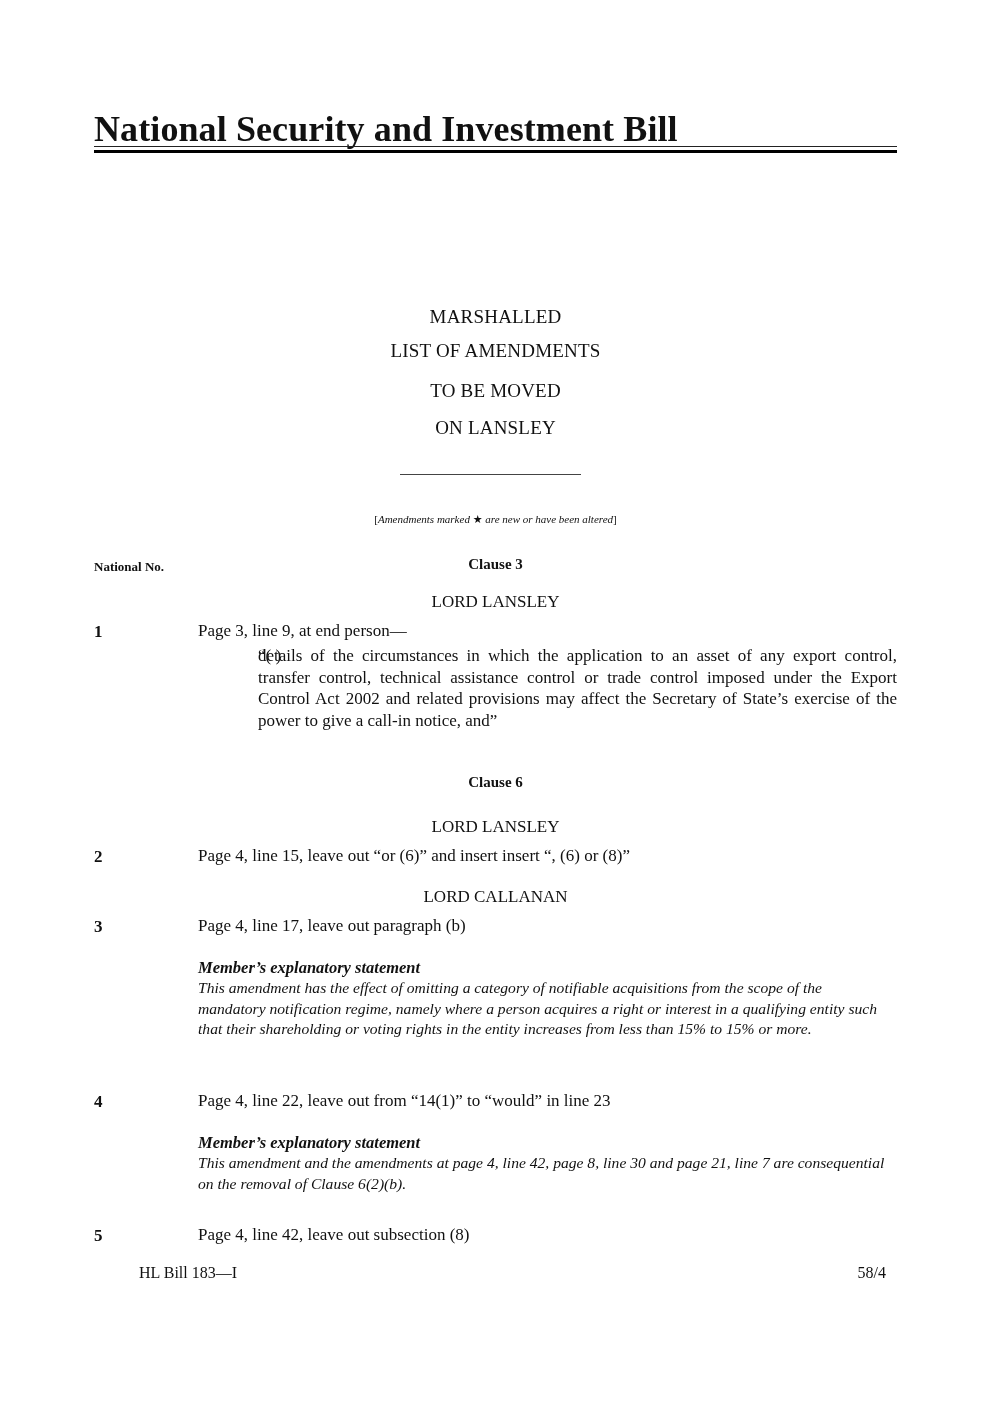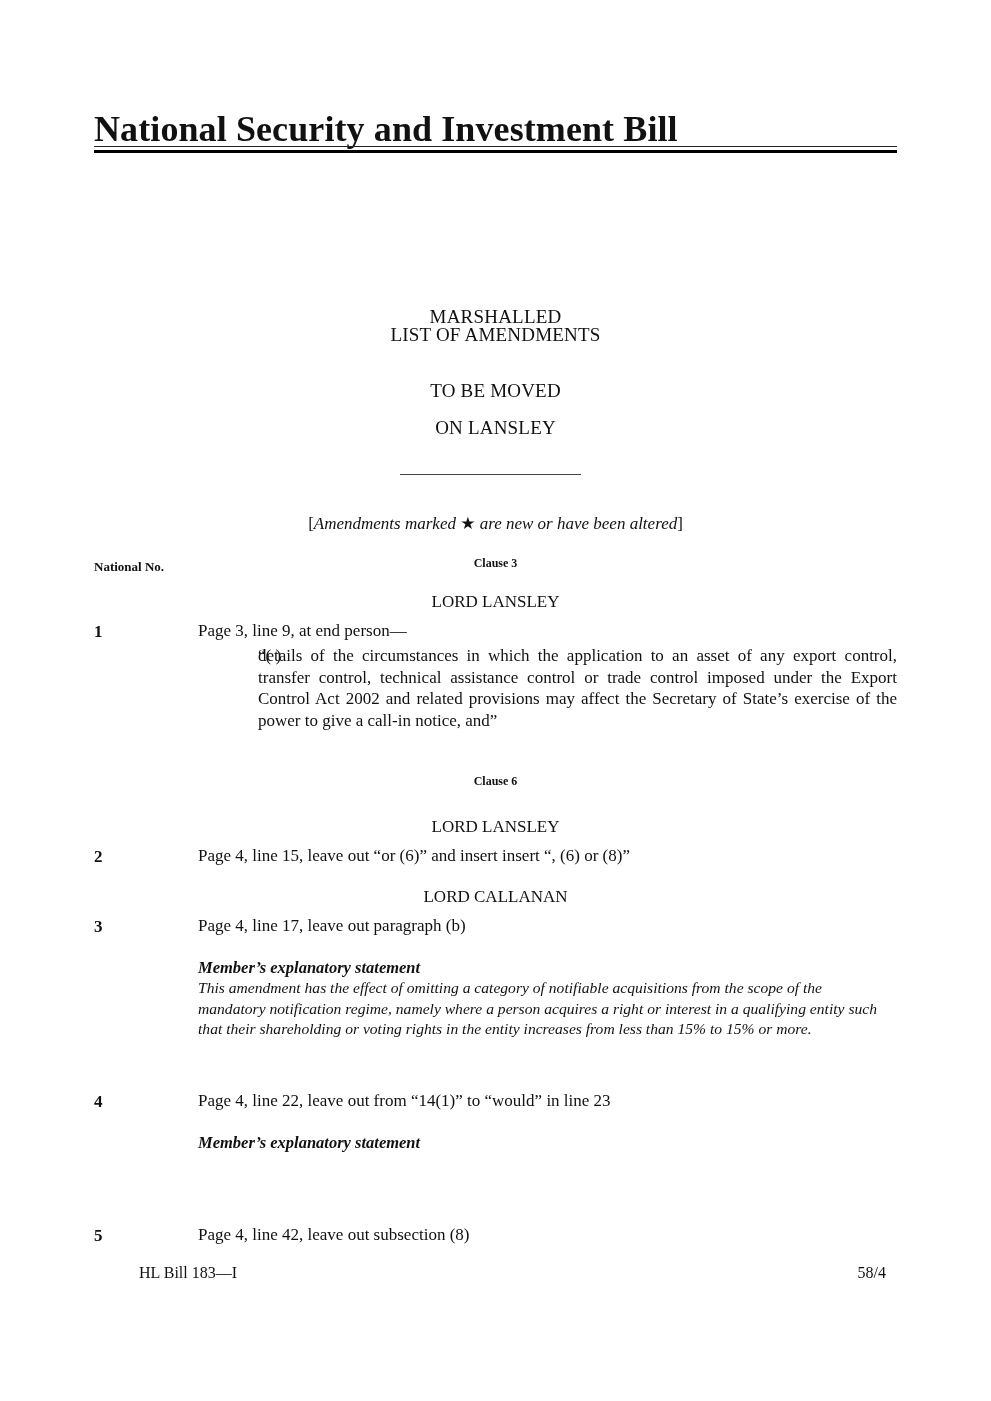--- a/index.html
+++ b/index.html
@@ -11,43 +11,43 @@
     .abs { position: absolute; }
     .title {
       left: 94px; width: 803px; top: 108px; 
       font-size: 36px; font-weight: bold; letter-spacing: 0.1px;
     }
     .rule-thin { left: 94px; width: 803px; top: 146px; height: 0; border-top: 1.3px solid #222; }
     .rule-thick { left: 94px; width: 803px; top: 150px; height: 0; border-top: 3px solid #000; }
     .center { left: 94px; width: 803px; text-align: center; }
     .heading-line { font-size: 19px; letter-spacing: 0.2px; }
     .short-rule { left: 400px; width: 181px; top: 474px; border-top: 1px solid #444; height: 0; }
-    .note { font-size: 17px; font-style: italic; }
+    .note { font-size: 11px; font-style: italic; }
     .note .upright { font-style: normal; }
     .amd-label { left: 94px; top: 558px; font-size: 13px; font-weight: bold; line-height: 17px; }
-    .clause { font-size: 12px; font-weight: bold; }
+    .clause { font-size: 15px; font-weight: bold; }
     .member { font-size: 17px; }
     .num { left: 94px; font-size: 17px; font-weight: bold; }
     .body { left: 198px; width: 700px; font-size: 17px; }
     .quote-wrap { left: 258px; width: 639px; font-size: 17px; line-height: 21.6px; }
     .quote-mark { position: absolute; left: 0; top: 0; }
     .quote-text { text-align: justify; text-align-last: left; }
     .exp { left: 198px; width: 700px; font-style: italic; font-size: 15.6px; line-height: 20.3px; font-family: Liberation Serif, serif; }
     .exp-title { font-weight: bold; font-size: 16.5px; }
     .footer { font-size: 16px; }
   </style>
 </head>
 <body>
 
 <div class="abs title">National Security and Investment Bill</div>
 <div class="abs rule-thin"></div>
 <div class="abs rule-thick"></div>
 
 <div class="abs center heading-line" style="top:306px;">MARSHALLED</div>
-<div class="abs center heading-line" style="top:324px;">LIST OF AMENDMENTS</div>
+<div class="abs center heading-line" style="top:340px;">LIST OF AMENDMENTS</div>
 <div class="abs center heading-line" style="top:380px;">TO BE MOVED</div>
 <div class="abs center heading-line" style="top:417px;">ON LANSLEY</div>
 <div class="abs short-rule"></div>
 
 <div class="abs center note" style="top:513px;">
   <span class="upright">[</span><span>Amendments marked </span><span class="upright">★</span><span> are new or have been altered</span><span class="upright">]</span>
 </div>
 
 <div class="abs amd-label" style="width:90px;">National No.</div>
 
@@ -72,19 +72,20 @@
 <div class="abs exp" style="top:958px;">
   <div class="exp-title">Member’s explanatory statement</div>
   <div style="width:690px;">This amendment has the effect of omitting a category of notifiable acquisitions from the scope of the mandatory notification regime, namely where a person acquires a right or interest in a qualifying entity such that their shareholding or voting rights in the entity increases from less than 15% to 15% or more.</div>
 </div>
 
 <div class="abs num" style="top:1092px;">4</div>
 <div class="abs body" style="top:1091px;">Page 4, line 22, leave out from “14(1)” to “would” in line 23</div>
 
 <div class="abs exp" style="top:1133px;">
   <div class="exp-title">Member’s explanatory statement</div>
+  <div>This amendment and the amendments at page 4, line 42, page 8, line 30 and page 21, line 7 are consequential on the removal of Clause 6(2)(b).</div>
 </div>
 
 <div class="abs num" style="top:1226px;">5</div>
 <div class="abs body" style="top:1225px;">Page 4, line 42, leave out subsection (8)</div>
 
 <div class="abs footer" style="left:94px; top:1264px;margin-left:45px;">HL Bill 183—I</div>
 <div class="abs footer" style="left:780px; width:106px; text-align:right; top:1264px;">58/4</div>
 
 </body></html>

